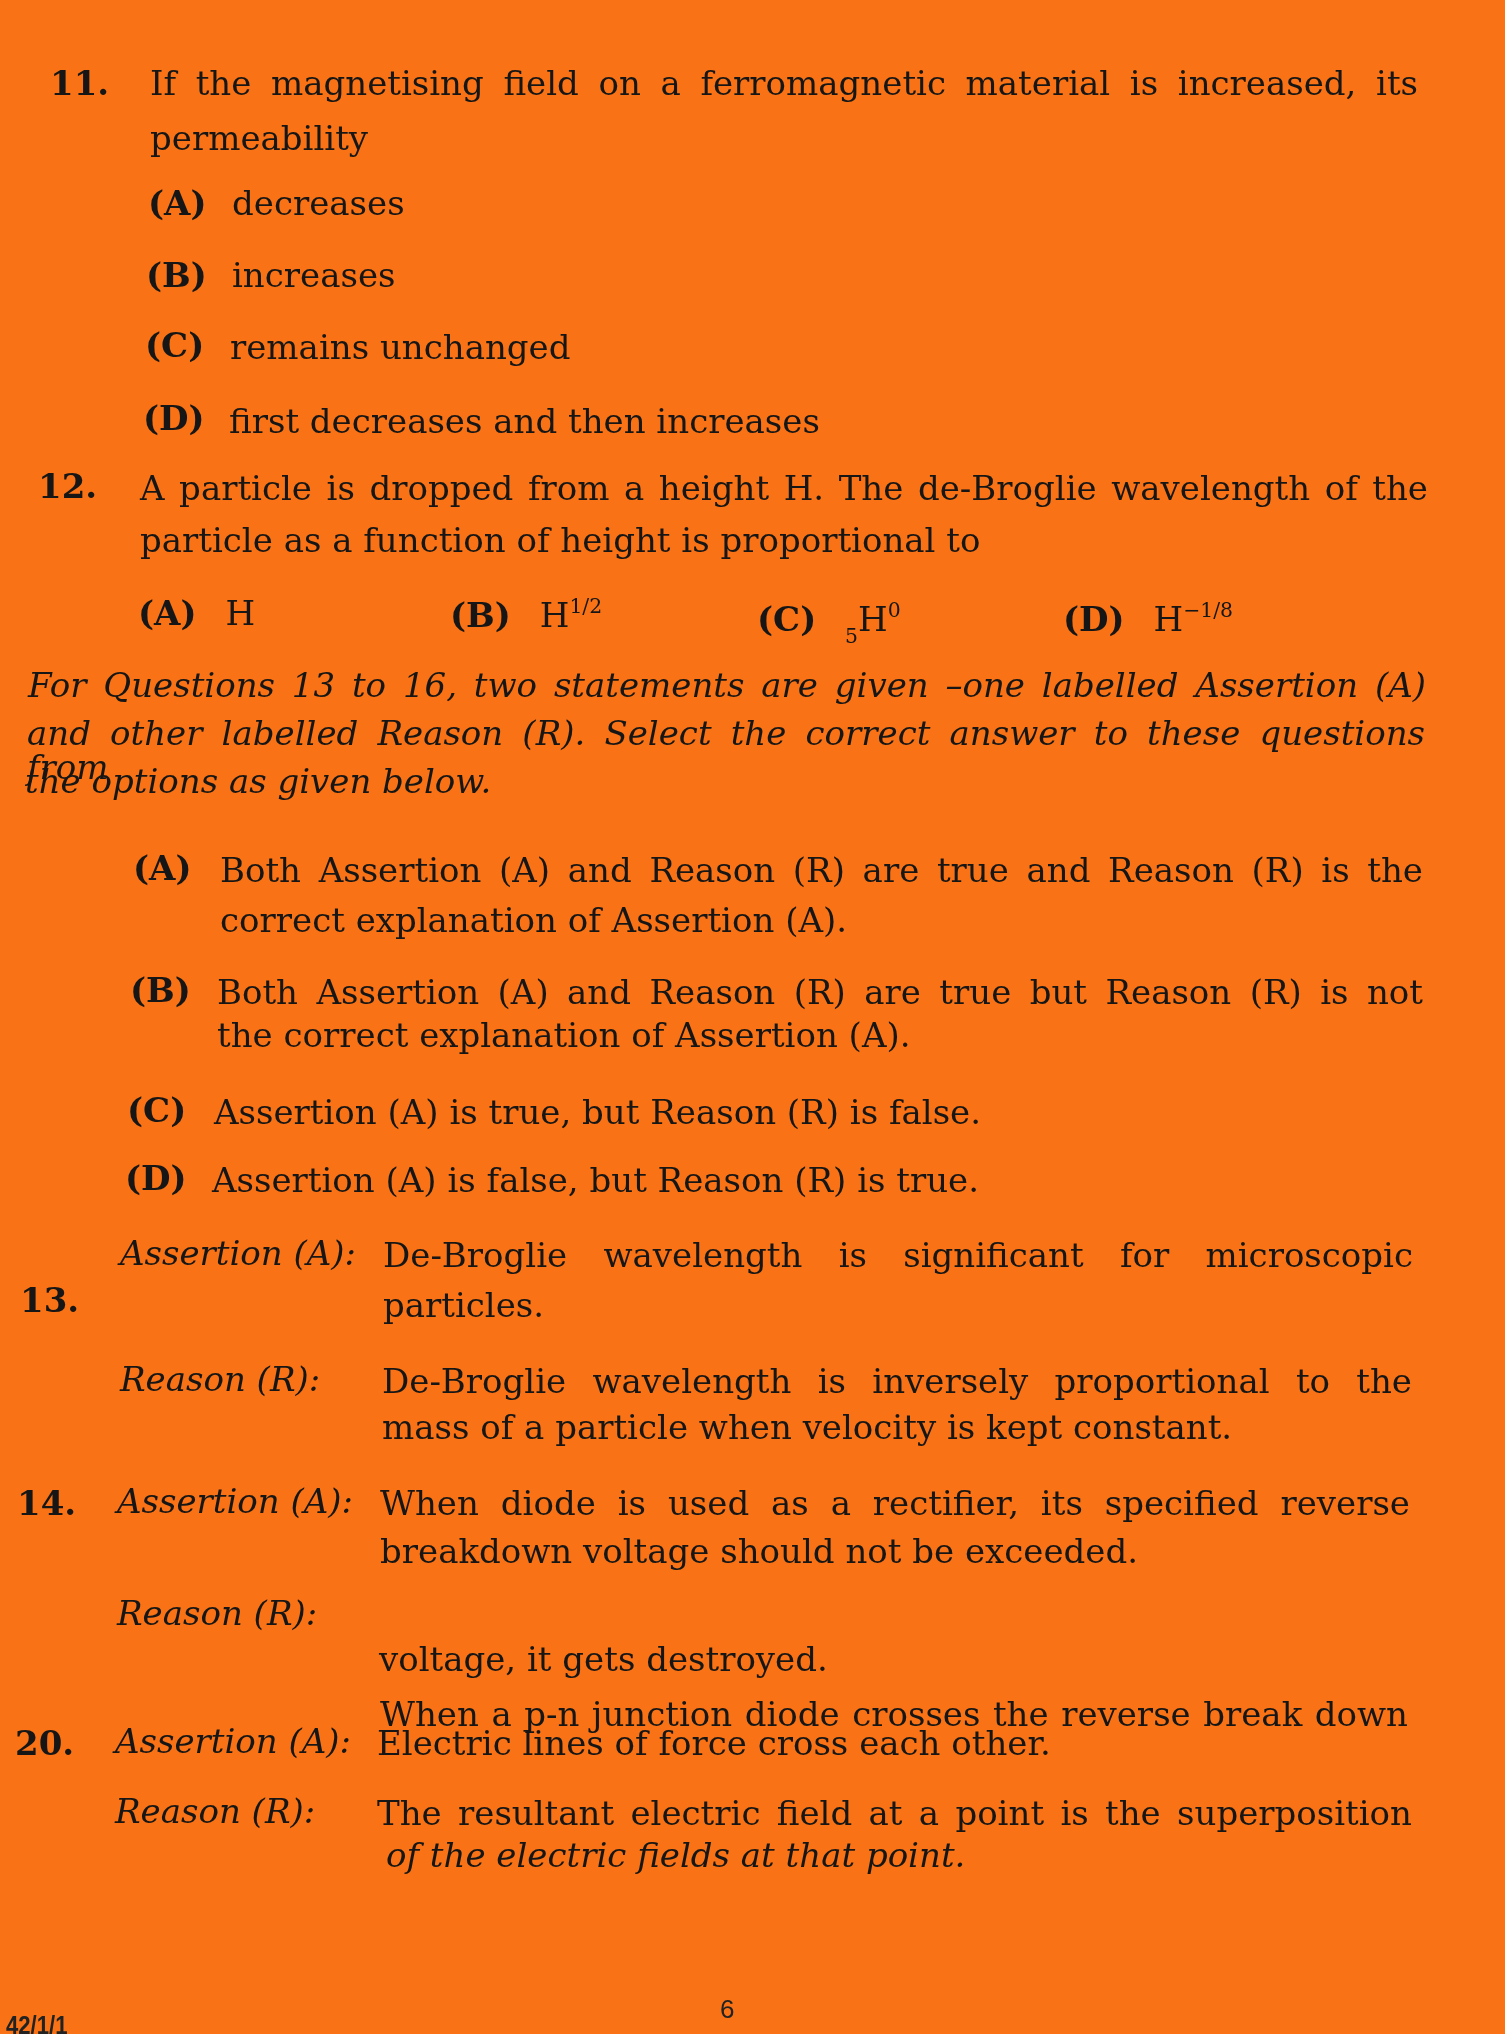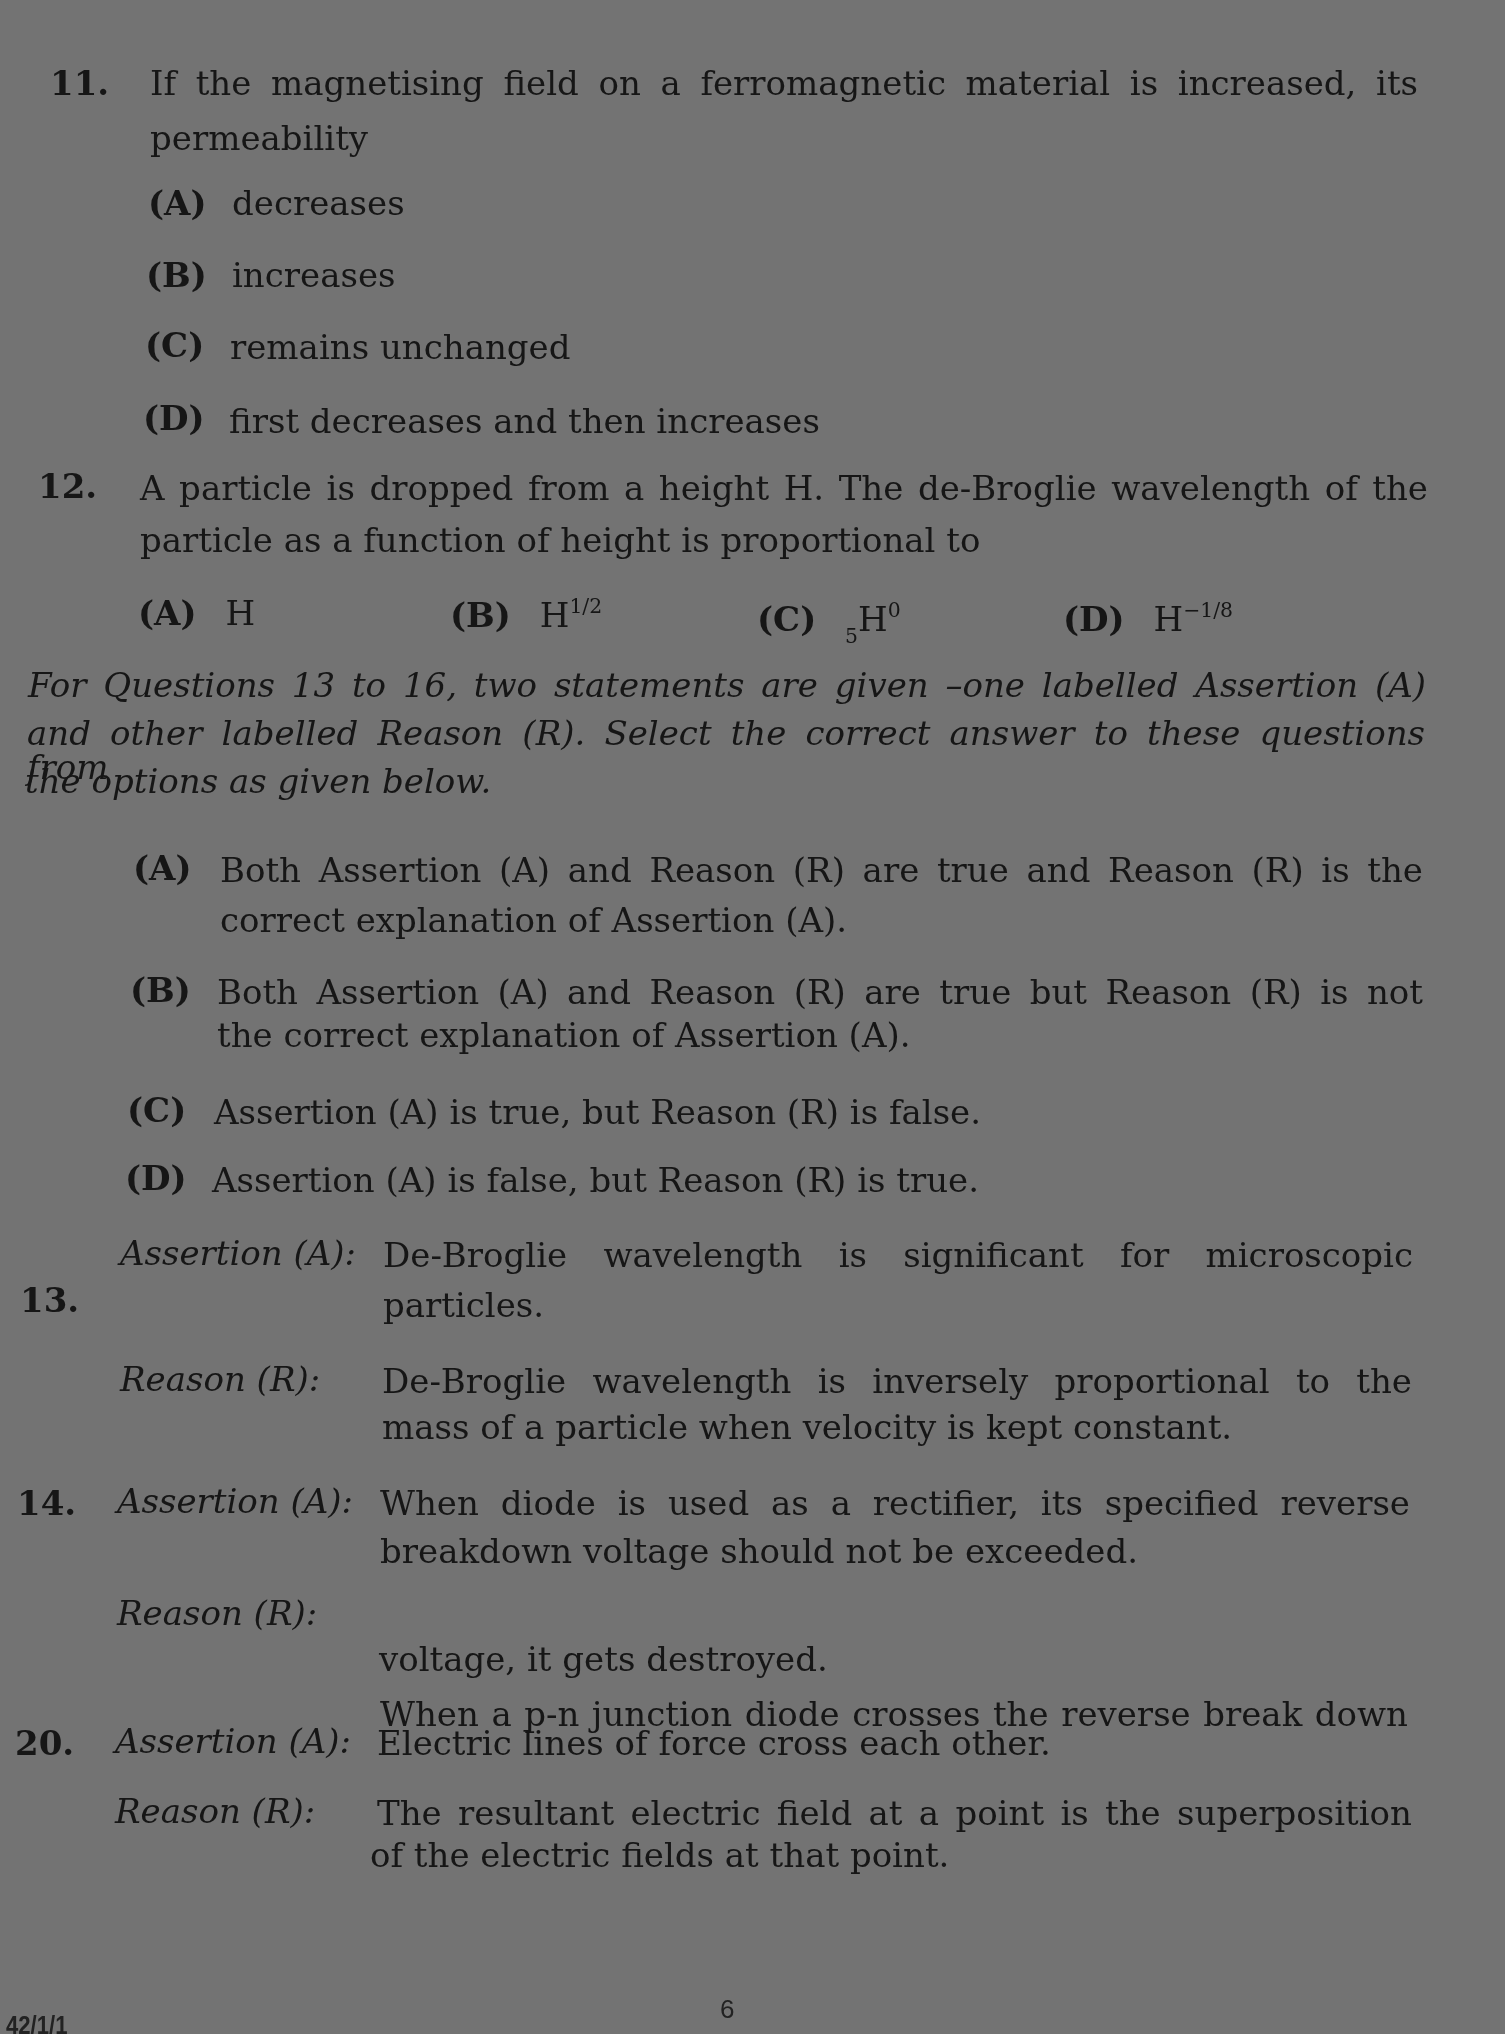--- a/index.html
+++ b/index.html
@@ -1,17 +1,17 @@
 <!DOCTYPE html>
 <html><head>
 <meta charset="utf-8">
 <style>
   html, body { margin: 0; padding: 0; background: #ffffff; }
   body { width: 1505px; height: 2034px; position: relative; overflow: hidden; }
-  .page { position: absolute; left: 0; top: 0; width: 1505px; height: 2034px; background: #737373; color: #1a1a1a; }
+  .page { position: absolute; left: 0; top: 0; width: 1505px; height: 2034px; background: #f97316; color: #1a1a1a; }
   .ln { position: absolute; font-family: "DejaVu Serif", serif; font-size: 34px; line-height: 34px; white-space: nowrap; color: #161616; }
   .j { text-align: justify; text-align-last: justify; white-space: normal; }
   .num { font-weight: bold; }
   .lbl { font-weight: bold; }
   .it { font-style: italic; }
   .sub5 { position: relative; top: 12px; font-size: 60%; }
   .sup { position: relative; top: -14px; font-size: 60%; }
   .footer-code { position: absolute; font-family: "Liberation Sans", sans-serif; font-size: 26px; line-height: 26px; font-weight: bold; color: #222; transform: scaleX(0.85); transform-origin: left top; }
   .pageno { position: absolute; font-family: "Liberation Sans", sans-serif; font-size: 26px; line-height: 26px; color: #222; }
 </style>
@@ -113,19 +113,19 @@
     <div class="ln j" style="left:380px; top:1690px; width:1028px;margin-top:7px;">When a p-n junction diode crosses the reverse break down</div>
     <div class="ln" style="left:379px; top:1642px;">voltage, it gets destroyed.</div>
   </div>
 
   <div>
     <div class="ln num" style="left:15px; top:1726px;">20.</div>
     <div class="ln it" style="left:115px; top:1724px;">Assertion (A):</div>
     <div class="ln" style="left:377px; top:1726px;">Electric lines of force cross each other.</div>
     <div class="ln it" style="left:115px; top:1794px;">Reason (R):</div>
     <div class="ln j" style="left:377px; top:1796px; width:1035px;">The resultant electric field at a point is the superposition</div>
-    <div class="ln" style="left:370px; top:1838px;">of the electric fields at that point.</div>
+    <div class="ln" style="left:386px; top:1838px;font-style:italic;">of the electric fields at that point.</div>
   </div>
 
   <div class="pageno" style="left:720px; top:1996px;">6</div>
   <div class="footer-code" style="left:6px; top:2012px;">42/1/1</div>
 
 </div>
 
 </body></html>

